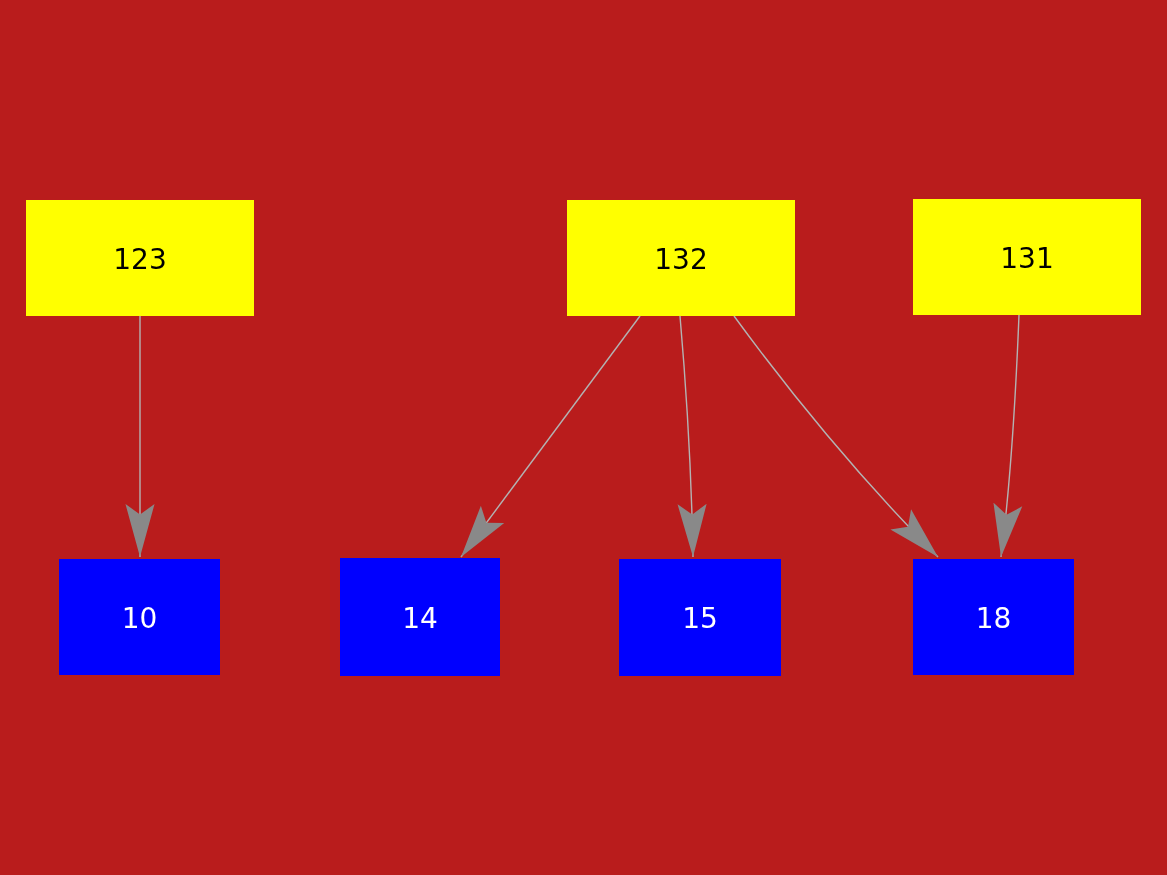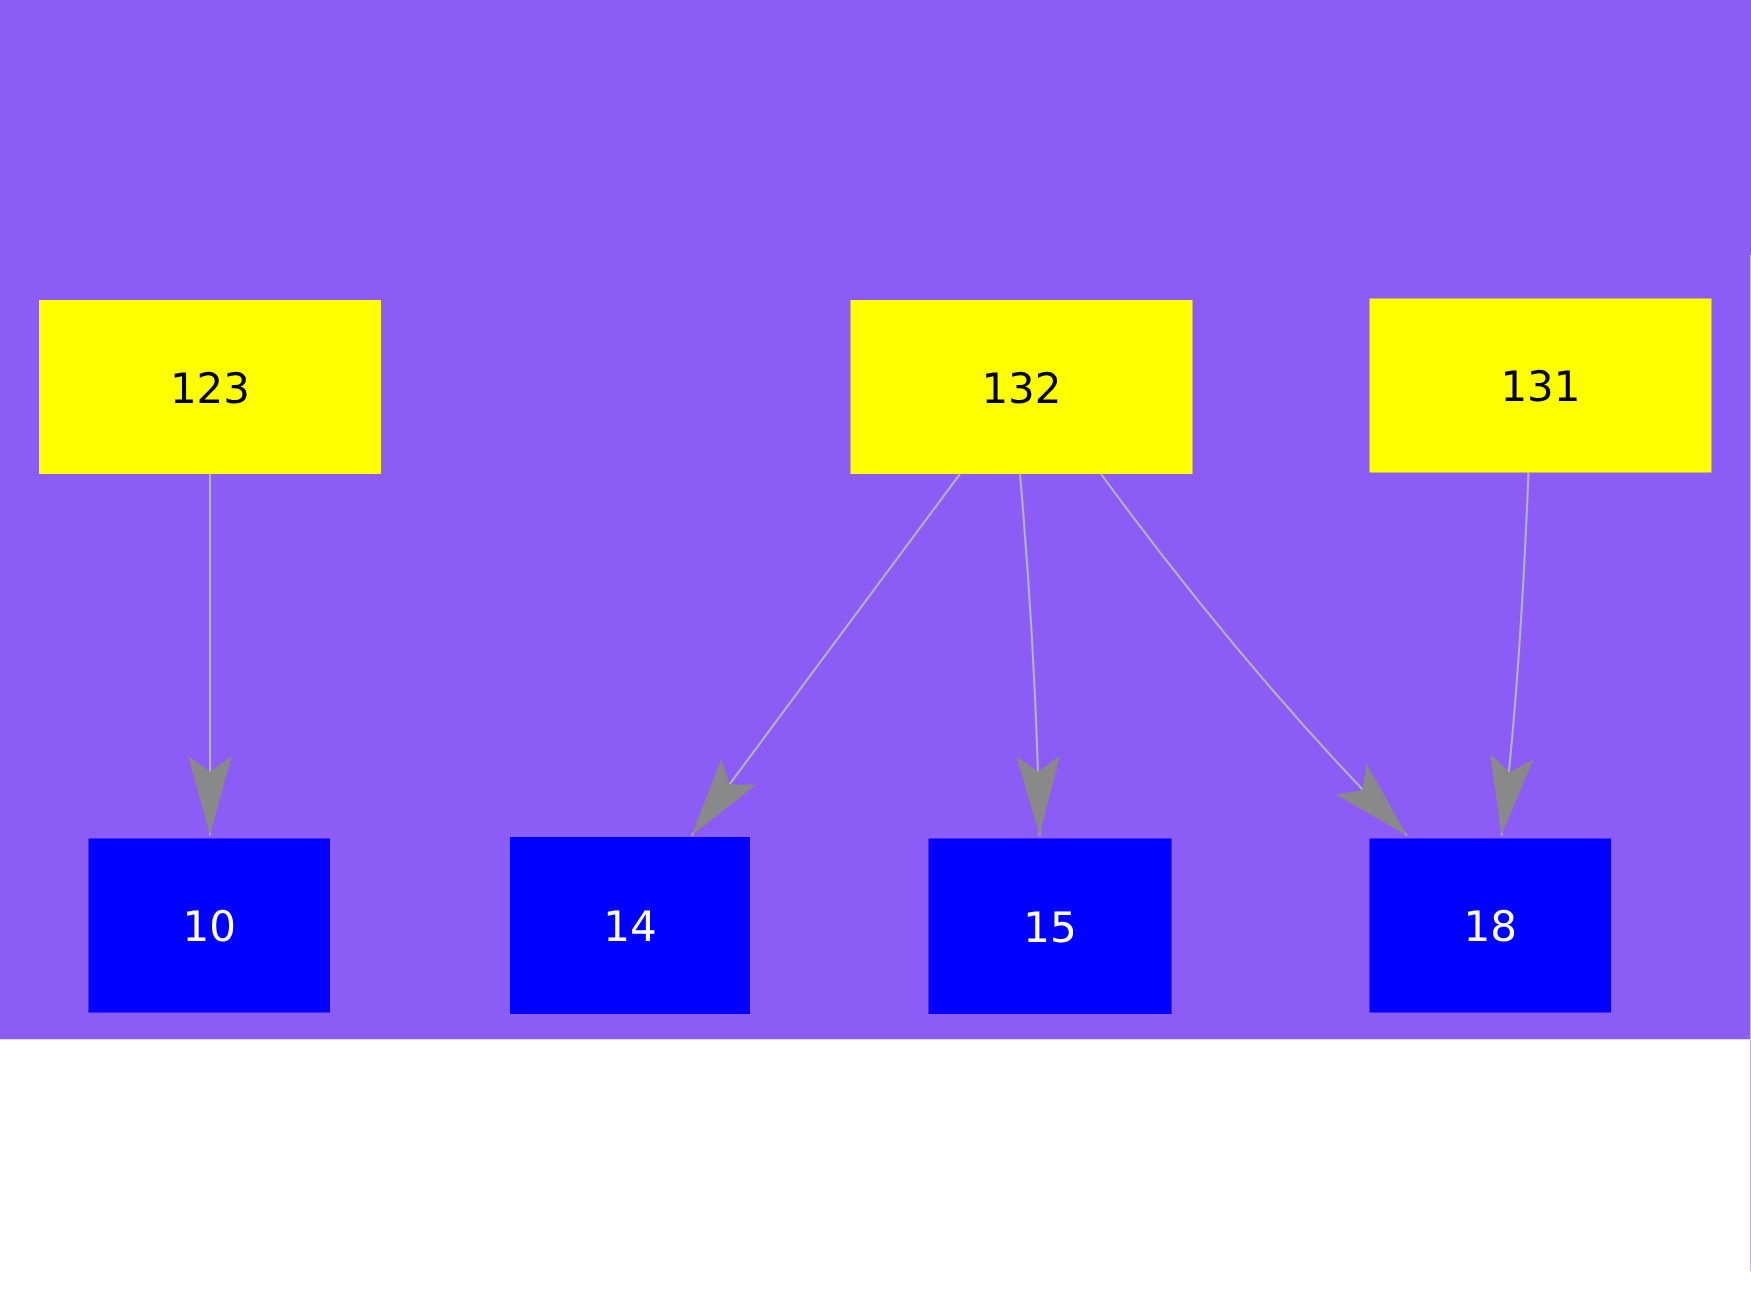--- a/index.html
+++ b/index.html
@@ -4,22 +4,22 @@
 <style>
   html, body {
     margin: 0;
     padding: 0;
     background: #ffffff;
     font-family: "DejaVu Sans", sans-serif;
   }
   .figure {
     position: relative;
     width: 1167px;
-    height: 693px;
-    background: #8b5cf6;
+    height: 875px;
+    background: #b91c1c;
     overflow: hidden;
   }
   svg { display: block; }
   text {
     font-family: "DejaVu Sans", sans-serif;
     font-size: 28px;
   }
 </style>
 </head>
 <body>

